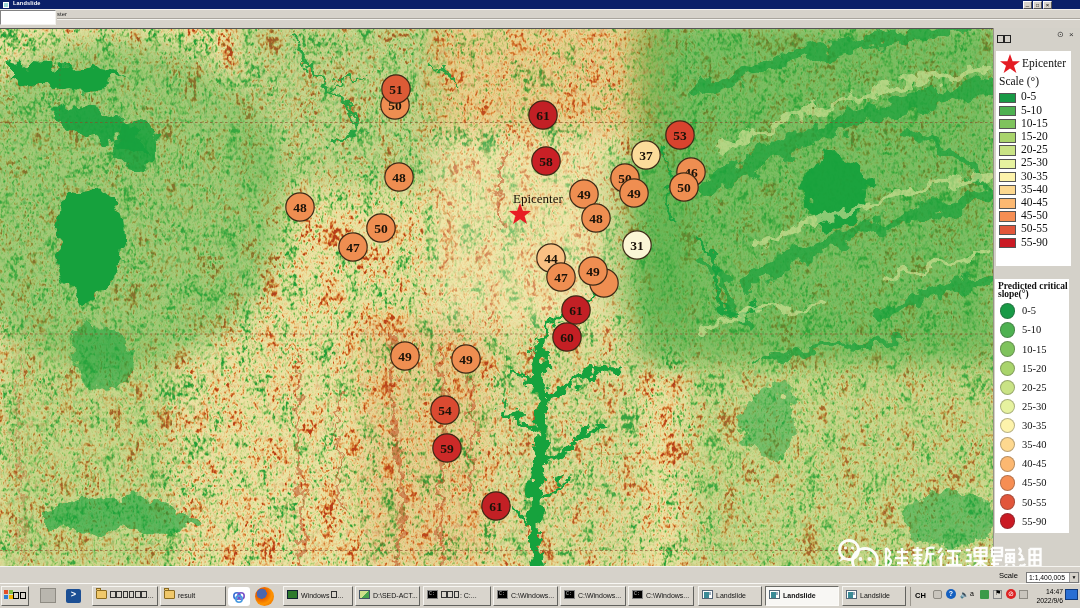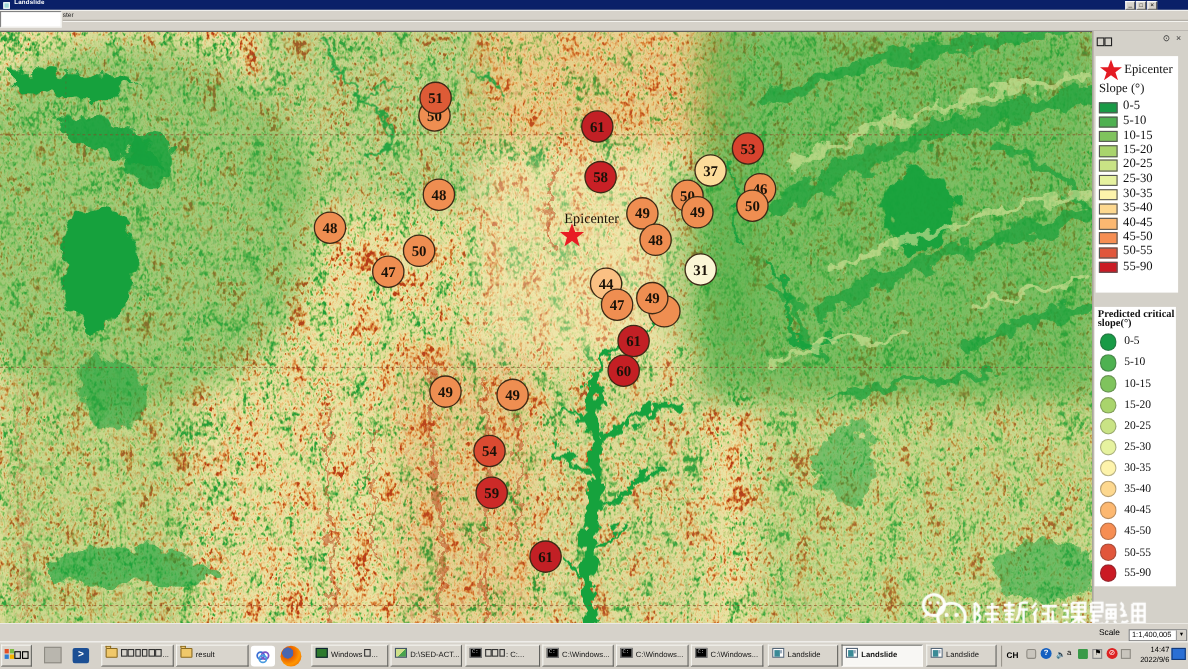--- a/index.html
+++ b/index.html
@@ -242,21 +242,21 @@
 <div class="abs" style="left:993px;top:28px;width:87px;height:538px;background:#d4d1c9;border-left:1px solid #989488"></div>
 <div class="abs" style="left:997px;top:29px"><span style="display:inline-block;width:6.5px;height:8px;border:1.2px solid #222;box-sizing:border-box;margin-right:0.5px;vertical-align:0px"></span><span style="display:inline-block;width:6.5px;height:8px;border:1.2px solid #222;box-sizing:border-box;margin-right:0.5px;vertical-align:0px"></span></div>
 <div class="abs" style="left:1057px;top:30px;font-size:8px;color:#333">⊙</div>
 <div class="abs" style="left:1069px;top:30px;font-size:8px;color:#333">×</div>
 
 <div class="abs" style="left:996px;top:51px;width:75px;height:215px;background:#fff"></div>
 <svg class="abs" style="left:999px;top:54px" width="22" height="19">
     <path d="M11 0 L13.6 7.2 21 7.2 15 11.7 17.4 19 11 14.4 4.6 19 7 11.7 1 7.2 8.4 7.2 Z" fill="#e41b23"></path>
   </svg>
 <div class="abs" style="left:1022px;top:57px;font:11.5px 'Liberation Serif',serif;color:#111">Epicenter</div>
-<div class="abs" style="left:999px;top:74.5px;font:11.5px 'Liberation Serif',serif;color:#111">Slope (°)</div>
+<div class="abs" style="left:999px;top:74.5px;font:11.5px 'Liberation Serif',serif;color:#111">Scale (°)</div>
 <div style="position:absolute;left:999px;top:92.5px;width:17px;height:10.5px;background:#189a46;border:1px solid #555;box-sizing:border-box"></div>
 <div style="position:absolute;left:1021px;top:90.3px;font:11.5px 'Liberation Serif',serif;color:#111">0-5</div>
 <div style="position:absolute;left:999px;top:105.7px;width:17px;height:10.5px;background:#4eb151;border:1px solid #555;box-sizing:border-box"></div>
 <div style="position:absolute;left:1021px;top:103.5px;font:11.5px 'Liberation Serif',serif;color:#111">5-10</div>
 <div style="position:absolute;left:999px;top:118.9px;width:17px;height:10.5px;background:#7fc35d;border:1px solid #555;box-sizing:border-box"></div>
 <div style="position:absolute;left:1021px;top:116.7px;font:11.5px 'Liberation Serif',serif;color:#111">10-15</div>
 <div style="position:absolute;left:999px;top:132.1px;width:17px;height:10.5px;background:#a9d46c;border:1px solid #555;box-sizing:border-box"></div>
 <div style="position:absolute;left:1021px;top:129.9px;font:11.5px 'Liberation Serif',serif;color:#111">15-20</div>
 <div style="position:absolute;left:999px;top:145.3px;width:17px;height:10.5px;background:#c9e385;border:1px solid #555;box-sizing:border-box"></div>
 <div style="position:absolute;left:1021px;top:143.1px;font:11.5px 'Liberation Serif',serif;color:#111">20-25</div>

